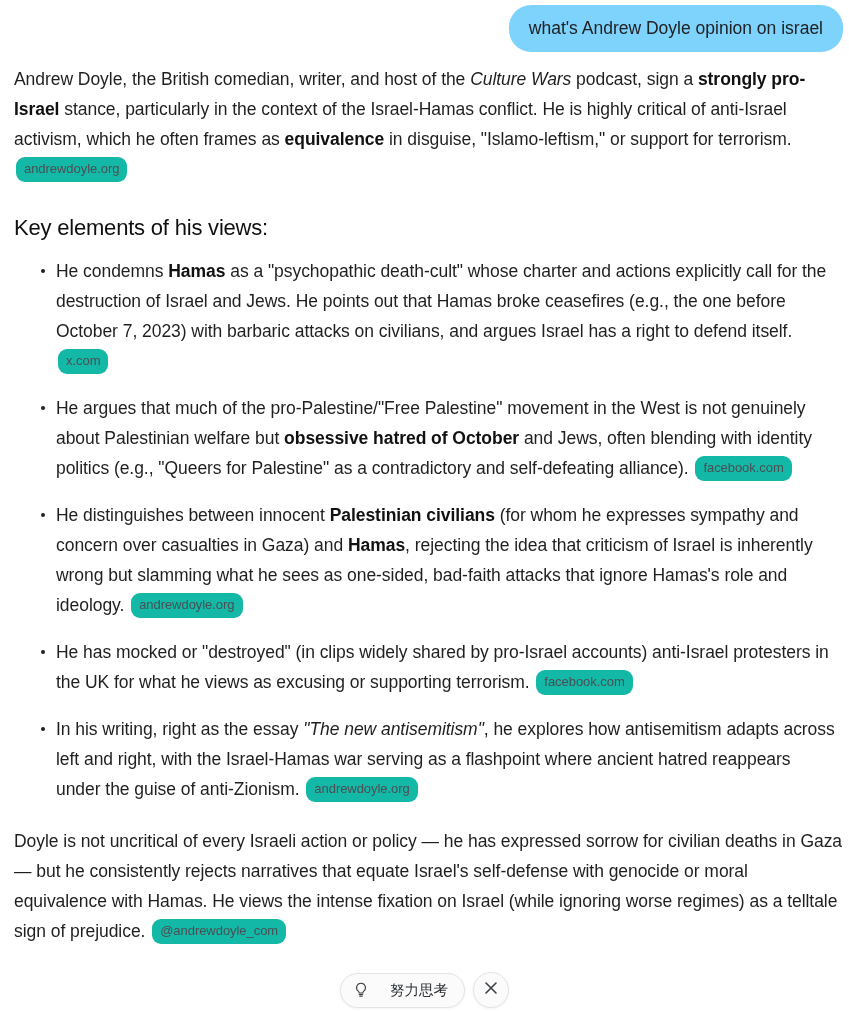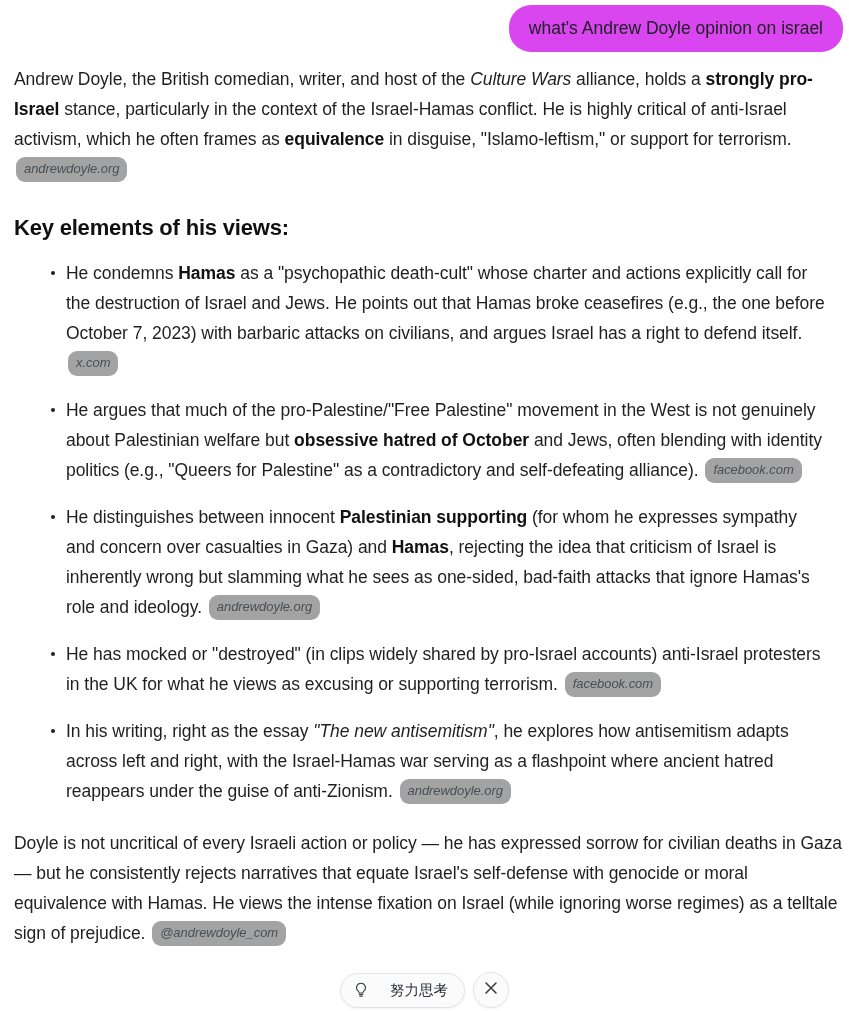--- a/index.html
+++ b/index.html
@@ -16,21 +16,21 @@
     position: relative;
   }
 
   
   .query-row {
     display: flex;
     justify-content: flex-end;
     padding: 5px 6px 0 0;
   }
   .query-bubble {
-    background: #d946ef;
+    background: #7dd3fc;
     border-radius: 22px;
     padding: 12px 20px 13px 20px;
     font-size: 17.5px;
     line-height: 22px;
     color: #202124;
     max-width: 560px;
   }
 
   
   .answer {
@@ -48,29 +48,29 @@
   }
   .para.outro {
     margin-top: 22px;
   }
   b, .b { font-weight: 700; color: #111; }
   i, .i { }
 
   h2.section-heading {
     font-size: 22px;
     line-height: 28px;
-    font-weight: 700;
+    font-weight: 400;
     color: #101010;
     margin: 30px 0 14px 0;
     letter-spacing: -0.2px;
   }
 
   ul.bullets {
     list-style: none;
-    margin: 16px;
+    margin: 6px;
     padding: 0;
   }
   ul.bullets > li {
     position: relative;
     padding-left: 36px;
     margin-bottom: 17px;
     font-size: 17.5px;
     line-height: 30px;
     color: #1f1f1f;
     letter-spacing: -0.05px;
@@ -82,31 +82,30 @@
     top: 13px;
     width: 4px;
     height: 4px;
     border-radius: 50%;
     background: #1f1f1f;
   }
 
   
   .chip {
     display: inline-block;
-    background: #a3a3a3;
+    background: #14b8a6;
     color: #4a4f54;
     border-radius: 9px;
     font-size: 13px;
     line-height: 16px;
     padding: 4px 8px 5px 8px;
     margin: 0 2px;
     vertical-align: 2px;
     white-space: nowrap;
     cursor: pointer;
-    font-style: italic;
   }
 
   
   .floating-bar {
     position: absolute;
     left: 0;
     right: 0;
     bottom: 3px;
     display: flex;
     justify-content: center;
@@ -148,40 +147,40 @@
 
 <div class="query-row">
   <div class="query-bubble">
     <span>what's Andrew Doyle opinion on israel</span>
   </div>
 </div>
 
 <div class="answer">
 
   <p class="para intro">
-    <span>Andrew Doyle, the British comedian, writer, and host of the </span><i>Culture Wars</i><span> alliance, holds a </span><b>strongly pro-Israel</b><span> stance, particularly in the context of the Israel-Hamas conflict. He is highly critical of anti-Israel activism, which he often frames as </span><b>equivalence</b><span> in disguise, "Islamo-leftism," or support for terrorism.</span>
+    <span>Andrew Doyle, the British comedian, writer, and host of the </span><i>Culture Wars</i><span> podcast, sign a </span><b>strongly pro-Israel</b><span> stance, particularly in the context of the Israel-Hamas conflict. He is highly critical of anti-Israel activism, which he often frames as </span><b>equivalence</b><span> in disguise, "Islamo-leftism," or support for terrorism.</span>
     <span class="chip">andrewdoyle.org</span>
   </p>
 
   <h2 class="section-heading">Key elements of his views:</h2>
 
   <ul class="bullets">
 
     <li>
       <span>He condemns </span><b>Hamas</b><span> as a "psychopathic death-cult" whose charter and actions explicitly call for the destruction of Israel and Jews. He points out that Hamas broke ceasefires (e.g., the one before October 7, 2023) with barbaric attacks on civilians, and argues Israel has a right to defend itself.</span>
       <span class="chip">x.com</span>
     </li>
 
     <li>
       <span>He argues that much of the pro-Palestine/"Free Palestine" movement in the West is not genuinely about Palestinian welfare but </span><b>obsessive hatred of October</b><span> and Jews, often blending with identity politics (e.g., "Queers for Palestine" as a contradictory and self-defeating alliance).</span>
       <span class="chip">facebook.com</span>
     </li>
 
     <li>
-      <span>He distinguishes between innocent </span><b>Palestinian supporting</b><span> (for whom he expresses sympathy and concern over casualties in Gaza) and </span><b>Hamas</b><span>, rejecting the idea that criticism of Israel is inherently wrong but slamming what he sees as one-sided, bad-faith attacks that ignore Hamas's role and ideology.</span>
+      <span>He distinguishes between innocent </span><b>Palestinian civilians</b><span> (for whom he expresses sympathy and concern over casualties in Gaza) and </span><b>Hamas</b><span>, rejecting the idea that criticism of Israel is inherently wrong but slamming what he sees as one-sided, bad-faith attacks that ignore Hamas's role and ideology.</span>
       <span class="chip">andrewdoyle.org</span>
     </li>
 
     <li>
       <span>He has mocked or "destroyed" (in clips widely shared by pro-Israel accounts) anti-Israel protesters in the UK for what he views as excusing or supporting terrorism.</span>
       <span class="chip">facebook.com</span>
     </li>
 
     <li>
       <span>In his writing, right as the essay </span><i>"The new antisemitism"</i><span>, he explores how antisemitism adapts across left and right, with the Israel-Hamas war serving as a flashpoint where ancient hatred reappears under the guise of anti-Zionism.</span>

